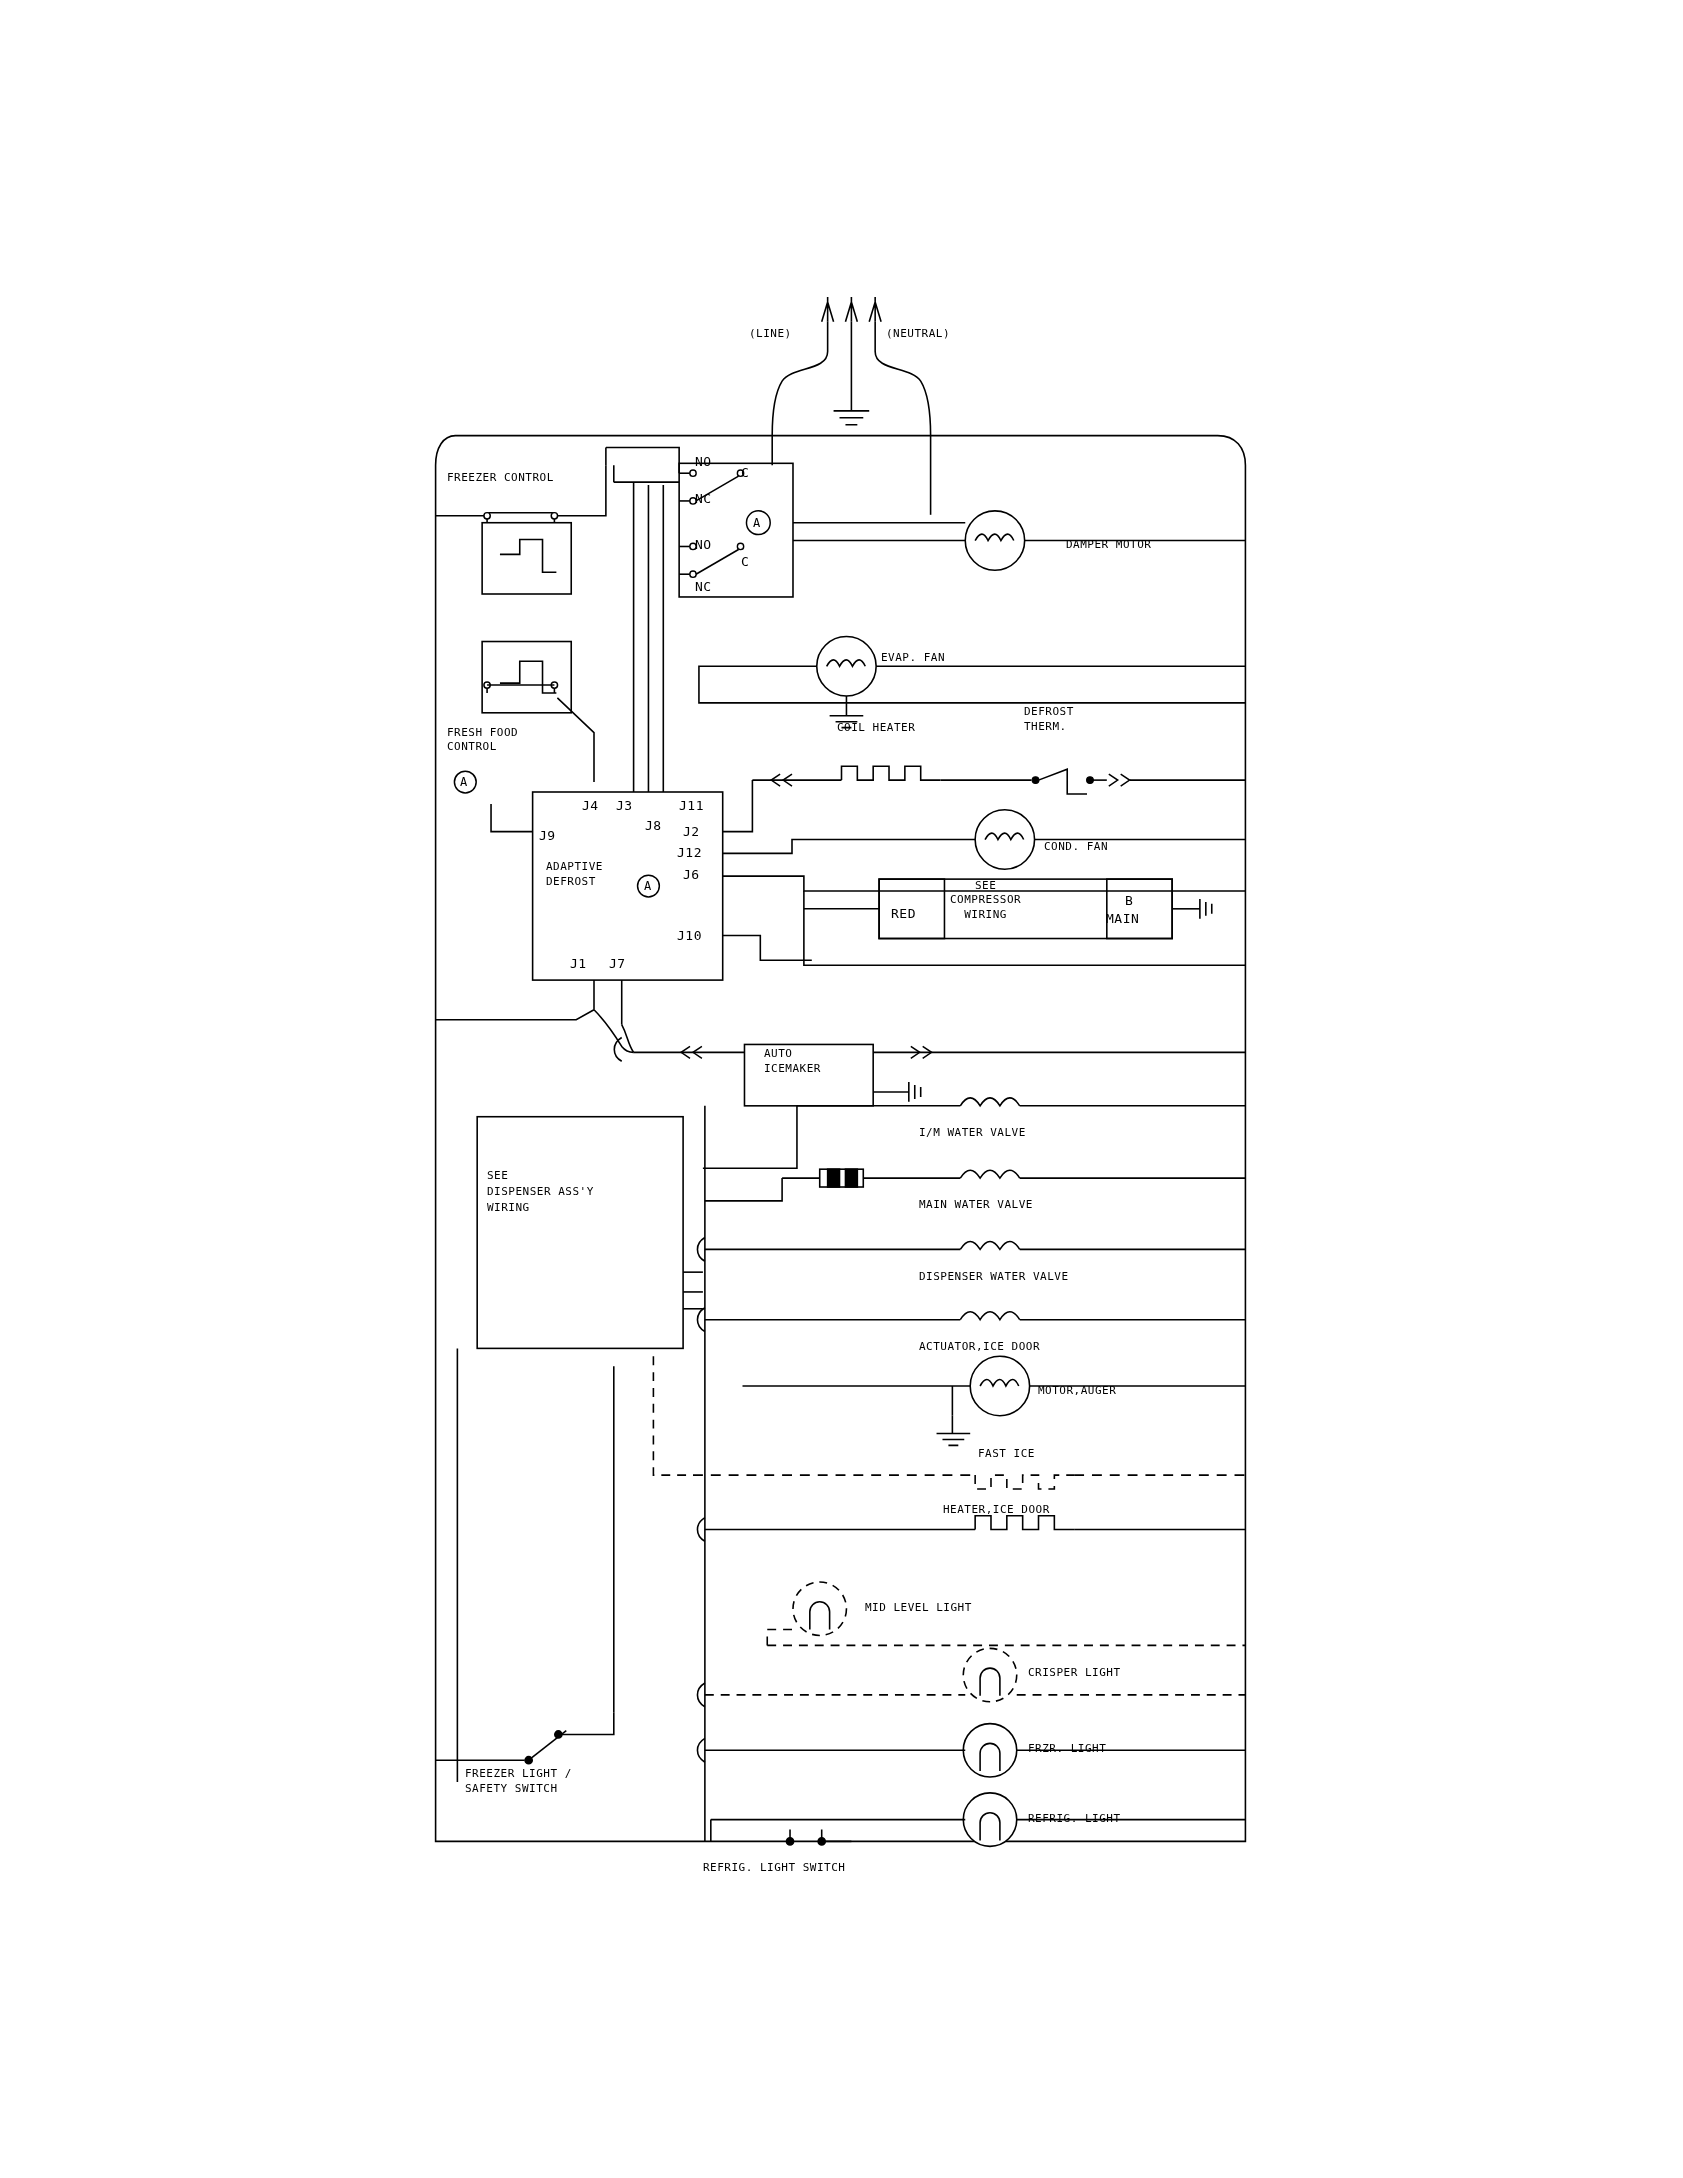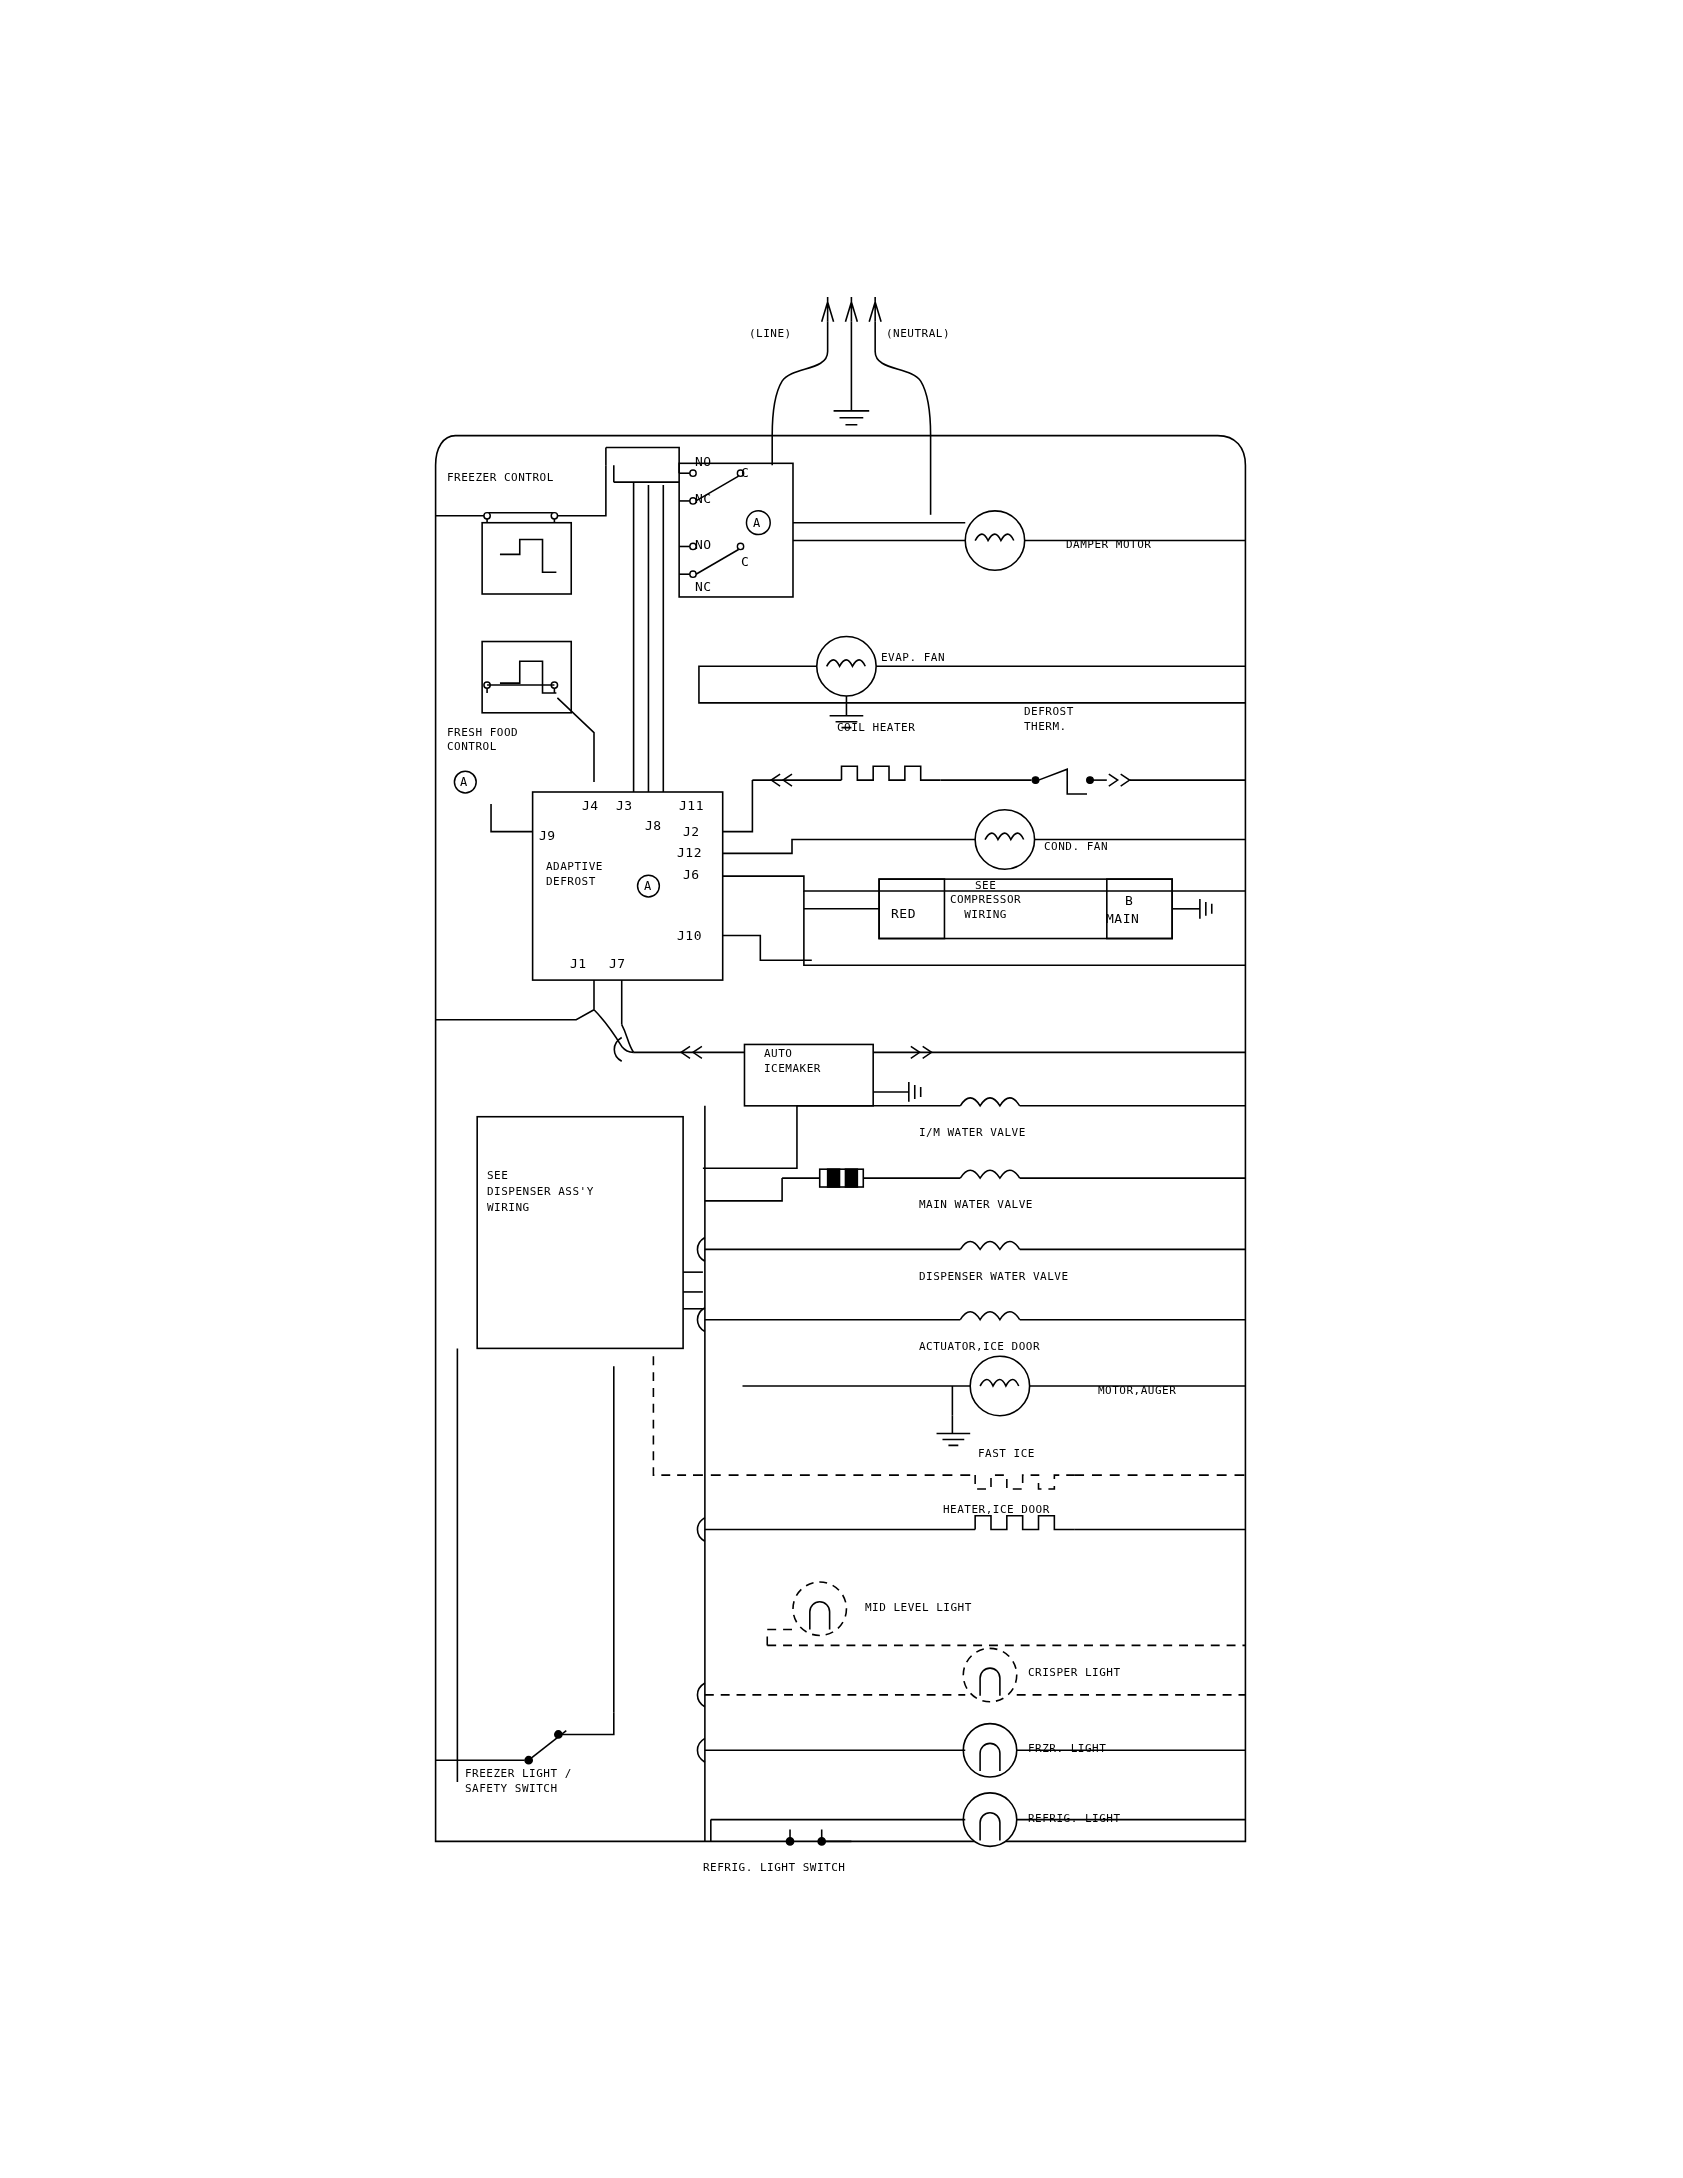--- a/index.html
+++ b/index.html
@@ -389,21 +389,21 @@
 ICEMAKER</div>
 
   <div class="lbl" style="left:487px; top:1168px; line-height:1.45;">SEE
 DISPENSER ASS'Y
 WIRING</div>
 
   <div class="lbl" style="left:919px; top:1126px;">I/M WATER VALVE</div>
   <div class="lbl" style="left:919px; top:1198px;">MAIN WATER VALVE</div>
   <div class="lbl" style="left:919px; top:1270px;">DISPENSER WATER VALVE</div>
   <div class="lbl" style="left:919px; top:1340px;">ACTUATOR,ICE DOOR</div>
-  <div class="lbl" style="left:1098px; top:1384px;">MOTOR,AUGER</div>
+  <div class="lbl" style="left:1038px; top:1384px;">MOTOR,AUGER</div>
   <div class="lbl" style="left:978px; top:1447px;">FAST ICE</div>
   <div class="lbl" style="left:943px; top:1503px;">HEATER,ICE DOOR</div>
   <div class="lbl" style="left:865px; top:1601px;">MID LEVEL LIGHT</div>
   <div class="lbl" style="left:1028px; top:1666px;">CRISPER LIGHT</div>
   <div class="lbl" style="left:1028px; top:1742px;">FRZR. LIGHT</div>
   <div class="lbl" style="left:1028px; top:1812px;">REFRIG. LIGHT</div>
 
   <div class="lbl" style="left:465px; top:1767px; line-height:1.35;">FREEZER LIGHT /
 SAFETY SWITCH</div>
   <div class="lbl" style="left:703px; top:1861px;">REFRIG. LIGHT SWITCH</div>

